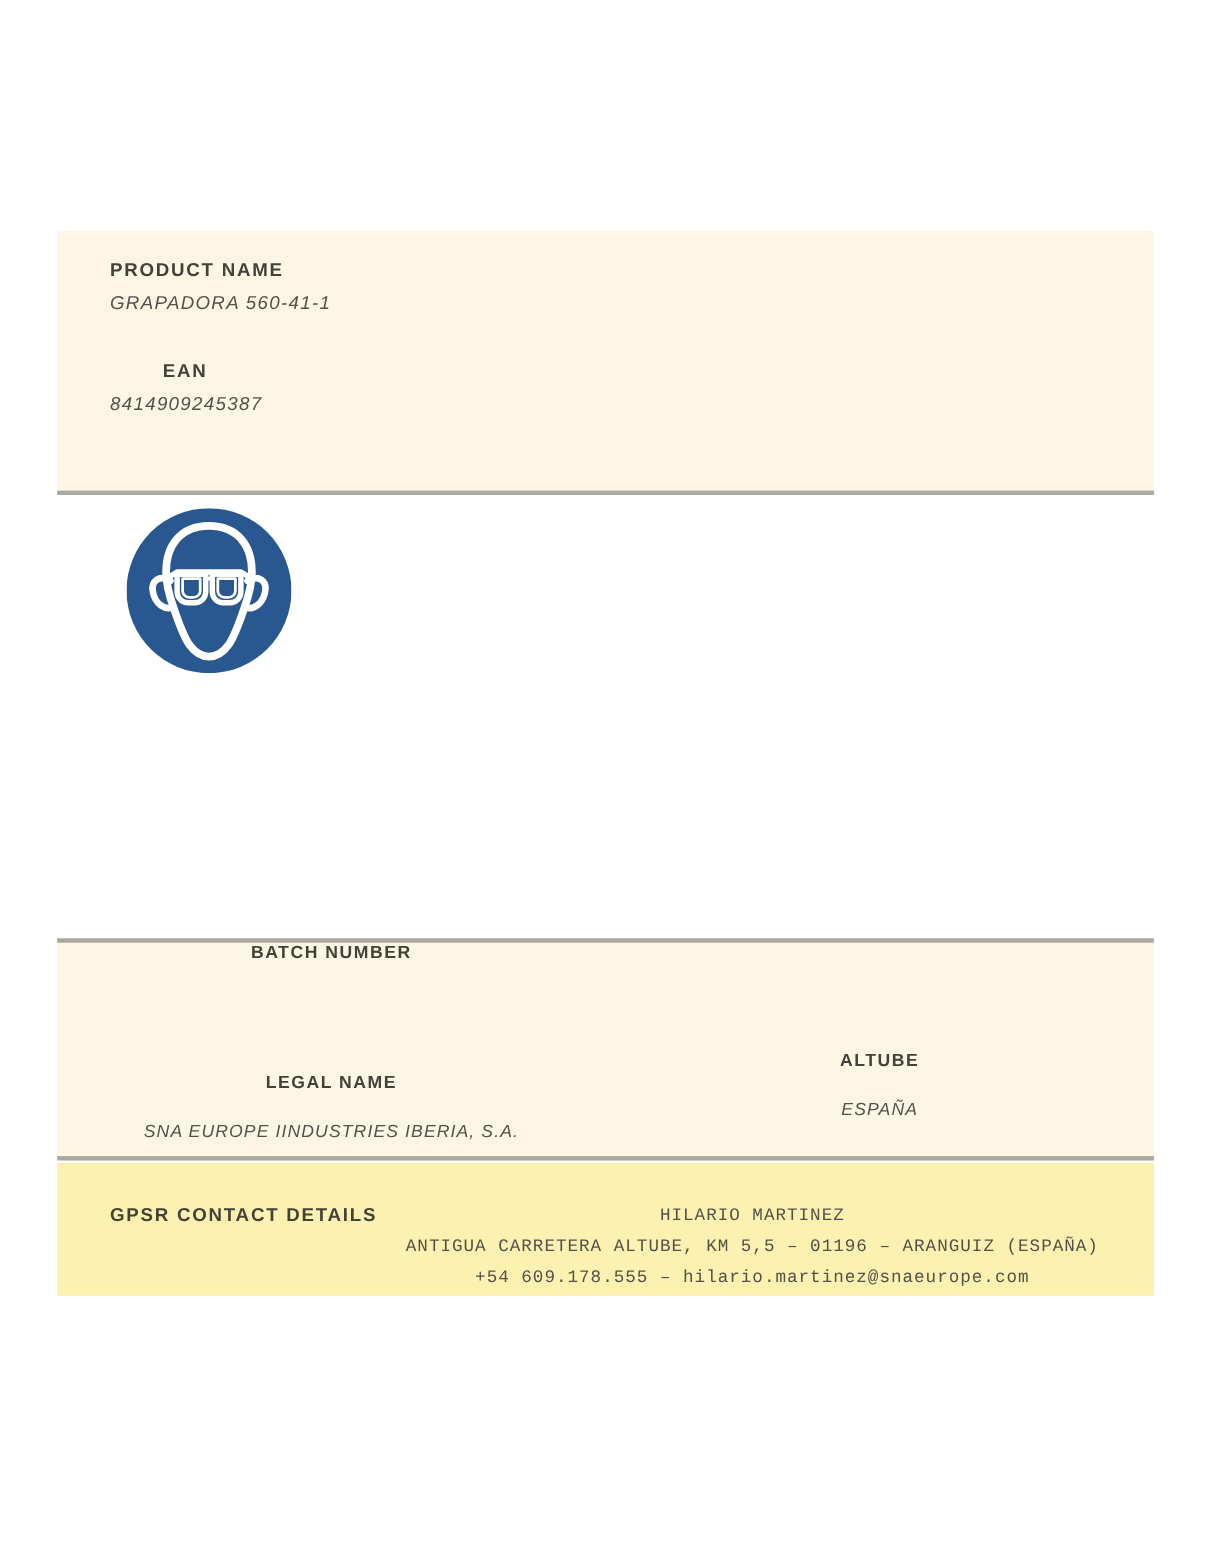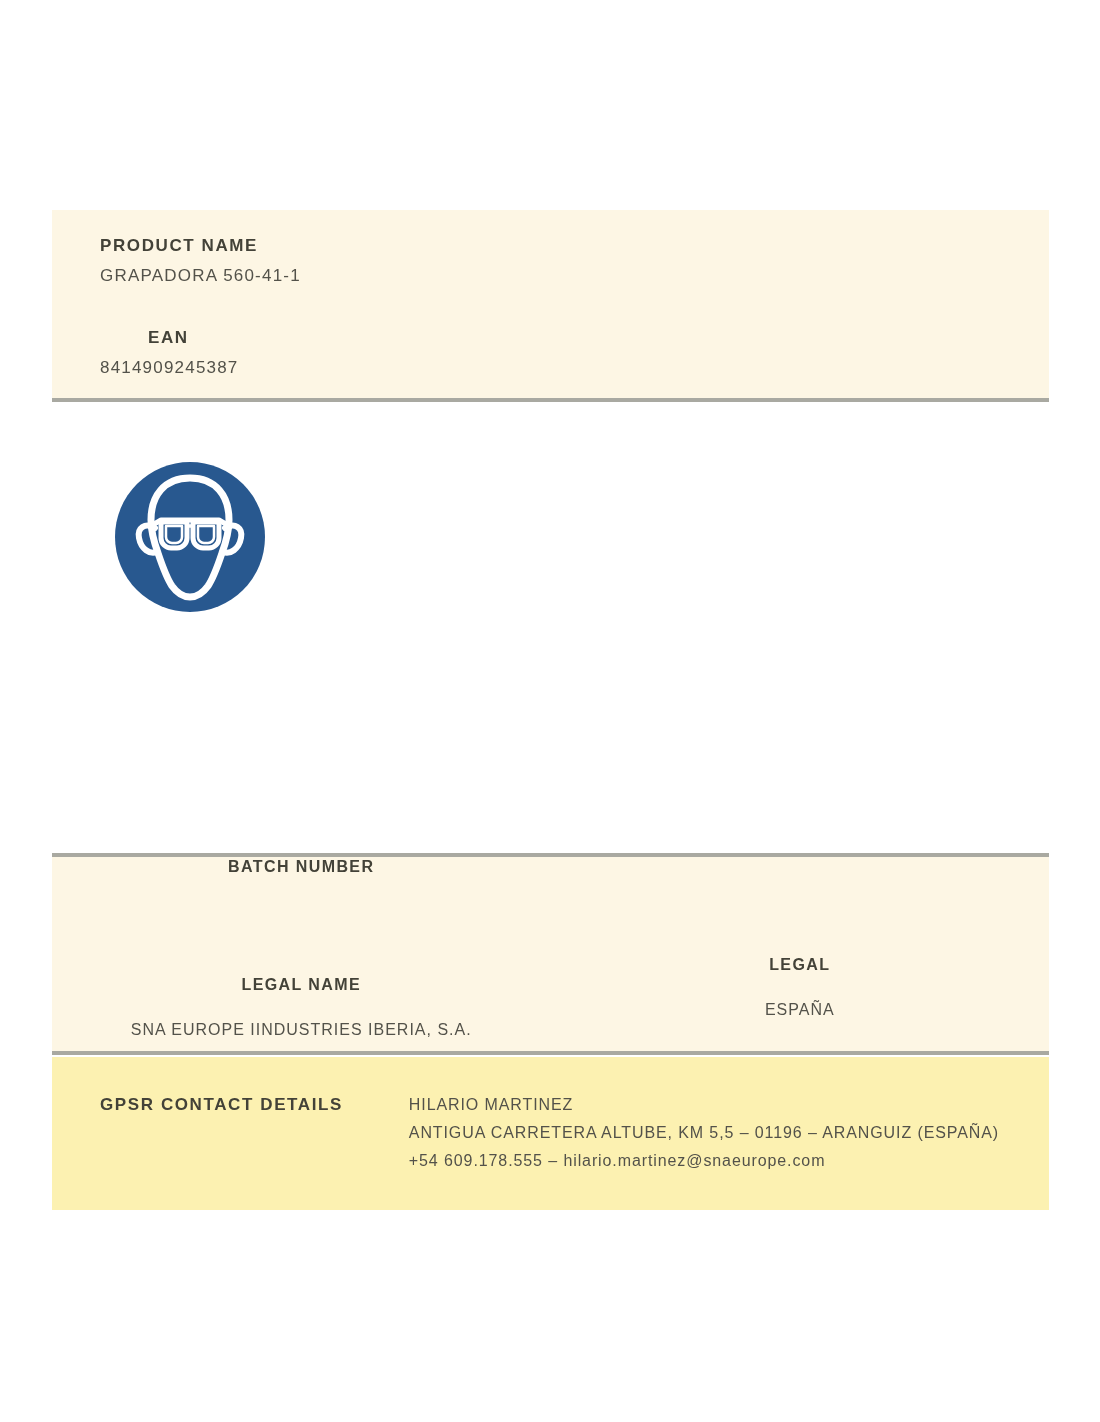--- a/index.html
+++ b/index.html
@@ -19,39 +19,40 @@
     width: 1100px;
     height: 1422px;
     background: var(--page-bg);
     overflow: hidden;
   }
 
   
   .section-product {
     position: absolute;
     left: 52px; top: 210px;
-    width: 997px; height: 192px;
+    width: 997px; height: 240px;
     background: var(--cream);
     border-bottom: 4px solid var(--border-gray);
     padding: 26px 48px;
   }
   .field-label {
     font-size: 17px;
     font-weight: bold;
     letter-spacing: 1.6px;
     color: var(--label-text);
     line-height: 20px;
   }
   .field-value {
     font-size: 17px;
     font-weight: normal;
     letter-spacing: 1.2px;
     color: var(--value-text);
     line-height: 20px;
     margin-top: 10px;
+    font-style: italic;
   }
   .section-product .field-gap { margin-top: 42px; margin-left: 48px; }
 
   
   .safety-icon {
     position: absolute;
     left: 115px; top: 462px;
     width: 150px; height: 150px;
   }
 
@@ -71,39 +72,40 @@
   }
   .batch-col .field-label { font-size: 16px; letter-spacing: 1.4px; }
   .batch-col .field-value { font-size: 16px; letter-spacing: 1px; margin-top: 25px; }
   .batch-col .row2 { margin-top: 70px; }
   .empty-slot { height: 20px; margin-top: 8px; }
 
   
   .section-gpsr {
     position: absolute;
     left: 52px; top: 1057px;
-    width: 997px; height: 153px;
+    width: 997px; height: 121px;
     background: var(--yellow);
     padding: 38px 50px 4px 48px;
     display: flex;
     justify-content: space-between;
   }
   .gpsr-label {
     font-size: 17px;
     font-weight: bold;
     letter-spacing: 1.6px;
     color: var(--label-text);
     line-height: 20px;
     white-space: nowrap;
   }
   .gpsr-contact {
-    text-align: left;
+    text-align: center;
     font-size: 16px;
     letter-spacing: 0.9px;
     color: var(--value-text);
+    font-family: Liberation Mono, monospace;
   }
   .gpsr-contact .contact-line {
     line-height: 20px;
     margin-bottom: 8px;
   }
 </style>
 </head>
 <body>
 
 <div class="page">
@@ -149,21 +151,21 @@
 
   <div class="section-batch">
     <div class="batch-col">
       <div class="field-label">BATCH NUMBER</div>
       <div class="empty-slot"></div>
       <div class="field-label row2">LEGAL NAME</div>
       <div class="field-value">SNA EUROPE IINDUSTRIES IBERIA, S.A.</div>
     </div>
     <div class="batch-col">
       <div class="empty-slot"></div>
-      <div class="field-label row2">LEGAL</div>
+      <div class="field-label row2">ALTUBE</div>
       <div class="field-value">ESPAÑA</div>
     </div>
   </div>
 
   <div class="section-gpsr">
     <div class="gpsr-label">GPSR CONTACT DETAILS</div>
     <div class="gpsr-contact">
       <div class="contact-line">HILARIO MARTINEZ</div>
       <div class="contact-line">ANTIGUA CARRETERA ALTUBE, KM 5,5 – 01196 – ARANGUIZ (ESPAÑA)</div>
       <div class="contact-line">+54 609.178.555 – hilario.martinez@snaeurope.com</div>

